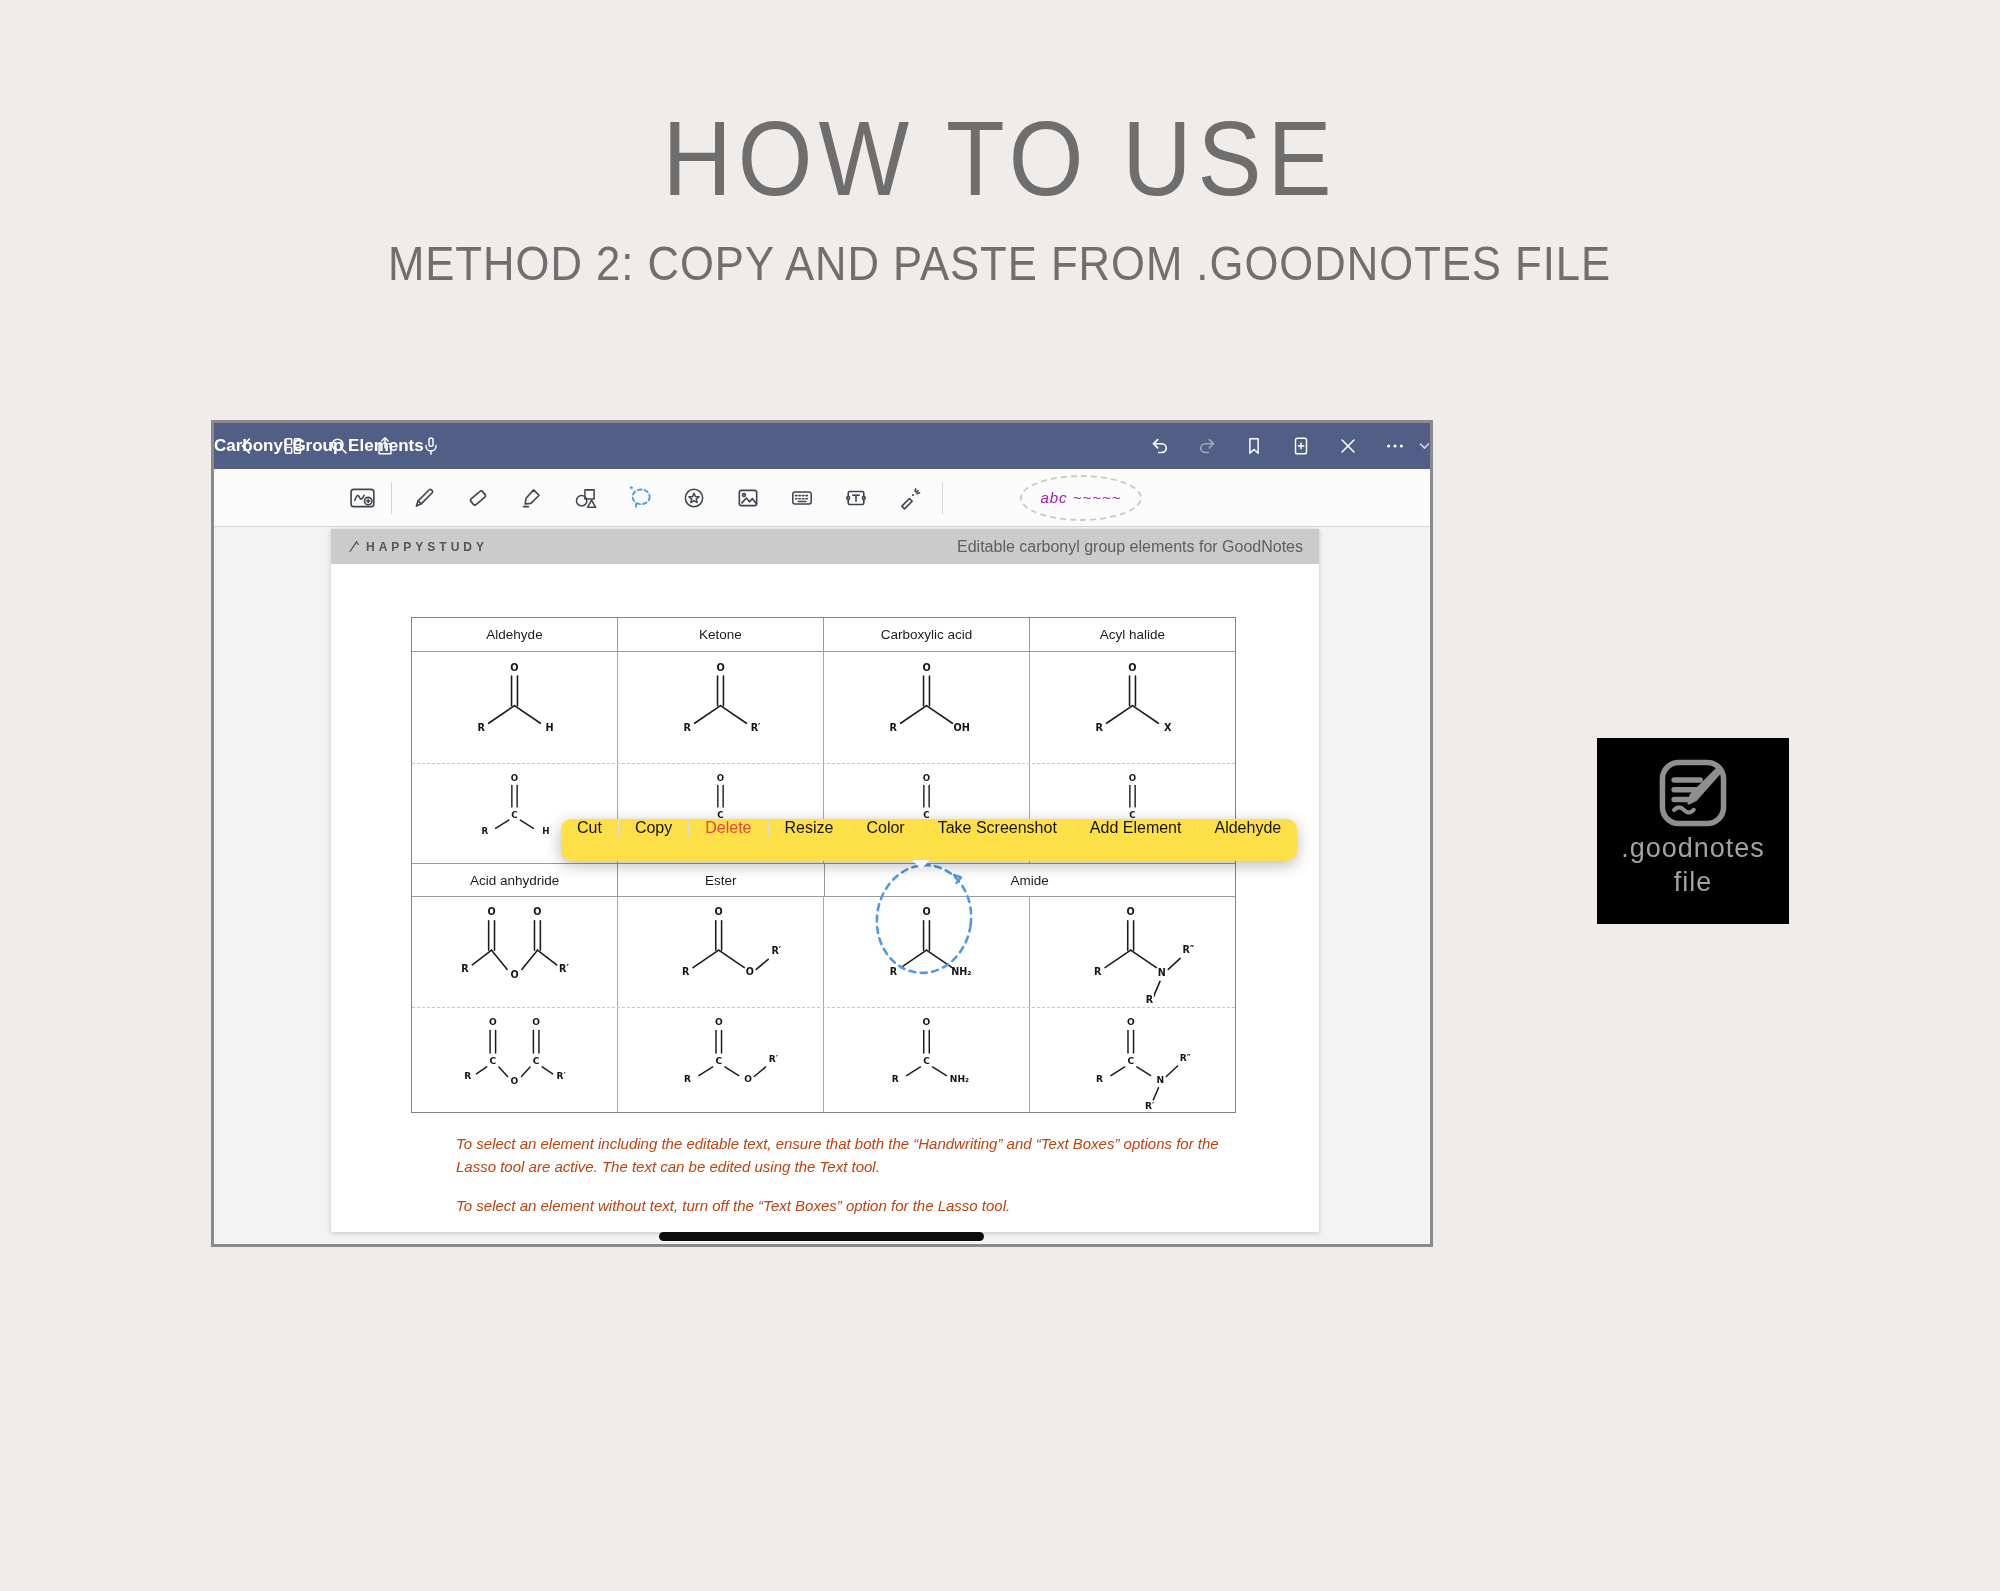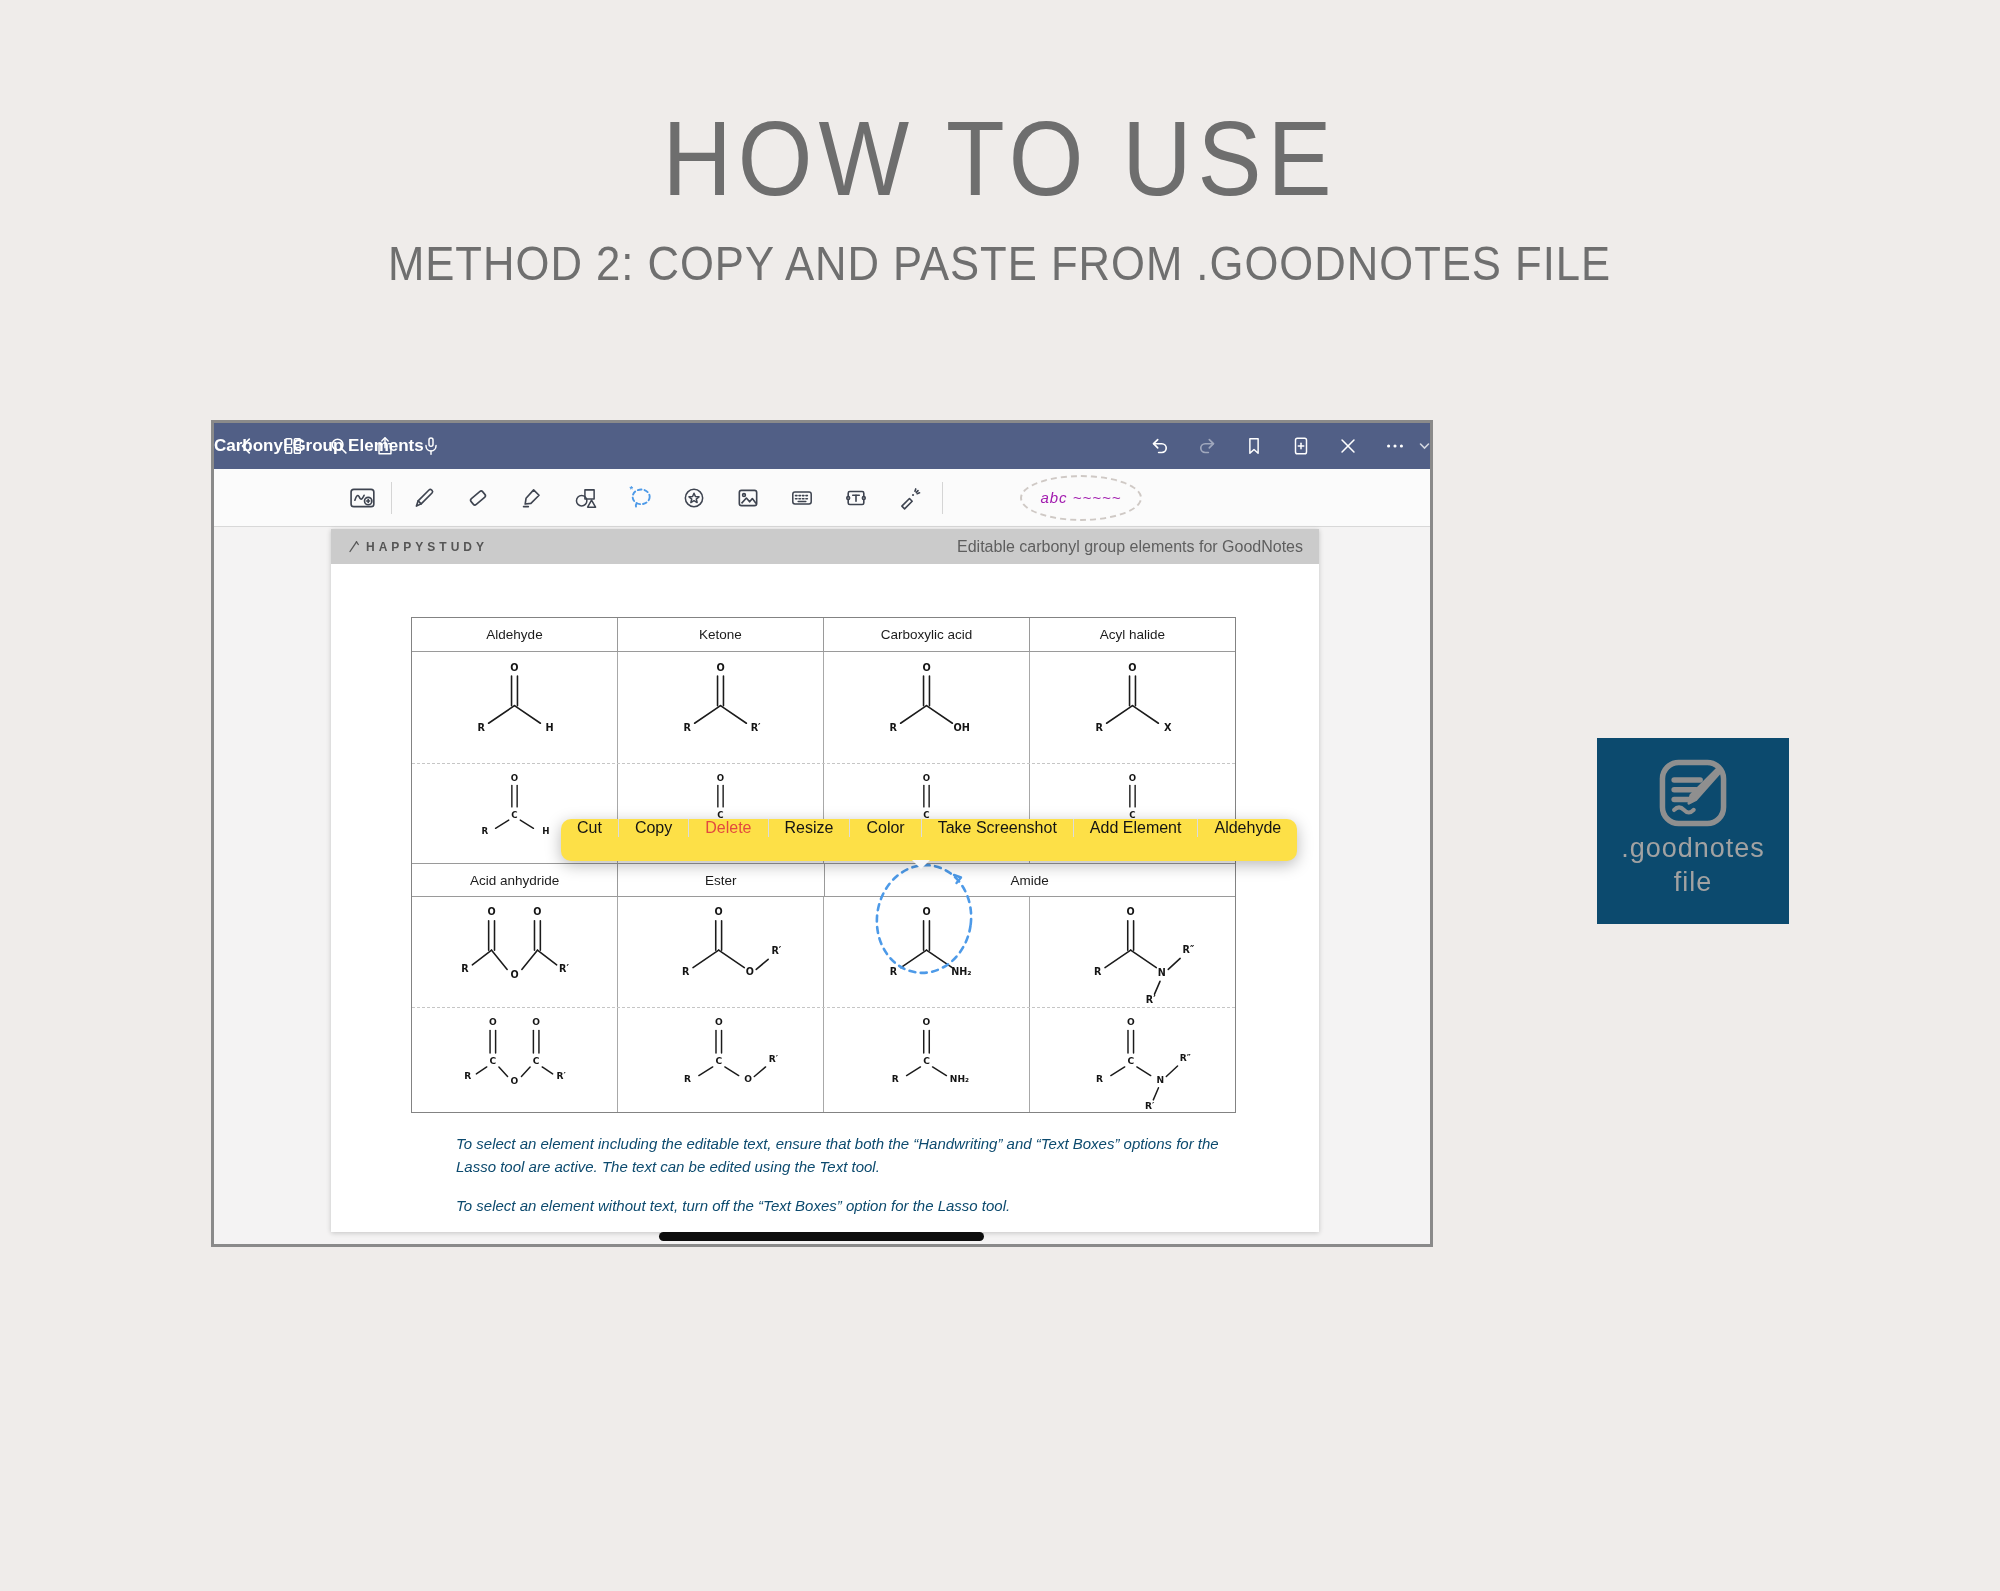--- a/index.html
+++ b/index.html
@@ -61,41 +61,41 @@
   .srow.r0{height:111px;}
   .srow.r1{height:99px;border-top:1px dashed #c6c6c6;}
   .srow.r2{height:110px;}
   .srow.r3{height:104px;border-top:1px dashed #c6c6c6;}
   .scell{flex:1;position:relative;}
   .scell+.scell{border-left:1px solid #a8a8a8;}
   .scell svg{width:100%;height:100%;}
 
   
   .notes{position:absolute;left:125px;top:604px;width:775px;font-size:15px;
-    font-style:italic;color:#0c4a6e;line-height:1.5;}
+    font-style:italic;color:#c2410c;line-height:1.5;}
   .notes p{margin:0 0 17px 0;}
 
   
   .menu{position:absolute;left:347px;top:292px;height:42px;background:#fde047;border-radius:10px;
     box-shadow:0 4px 16px rgba(0,0,0,0.28);display:flex;align-items:flex-start;z-index:6;}
   .menu-item{display:flex;align-items:center;padding:0 16px;font-size:16px;color:#141414;white-space:nowrap;}
   .menu-item + .menu-item{border-left:1px solid #DCDCDC;}
   .menu-item.red{color:#E2493E;}
   .menu-arrow{position:absolute;left:351px;top:100%;margin-top:-1px;width:0;height:0;
     border:9px solid transparent;border-top-color:#F7F7F7;}
 
   
   .lasso{position:absolute;left:644px;top:328px;z-index:5;}
 
   
   .home-ind{position:absolute;left:50%;bottom:3px;width:325px;height:9px;margin-left:-163px;
     background:#0d0d0d;border-radius:5px;}
 
   
-  .file-card{position:absolute;left:1597px;top:738px;width:192px;height:186px;background:#0c4a6e;
+  .file-card{position:absolute;left:1597px;top:738px;width:192px;height:186px;background:#000000;
     display:flex;flex-direction:column;align-items:center;padding-top:16px;box-sizing:border-box;}
   .fc-line{font-size:27px;color:#A2A2A2;line-height:1.25;letter-spacing:1px;}
 </style>
 </head>
 <body>
 
 <div class="hero-title"><span>HOW TO USE</span></div>
 <div class="hero-sub"><span>METHOD 2: COPY AND PASTE FROM .GOODNOTES FILE</span></div>
 
 <div class="device">

